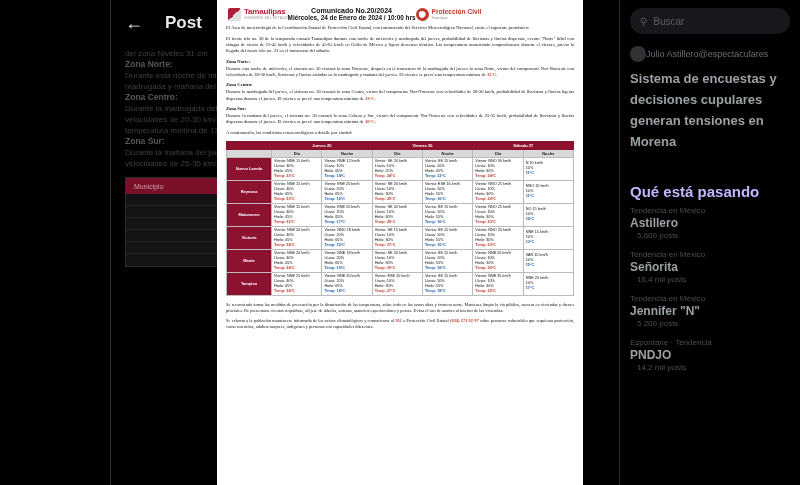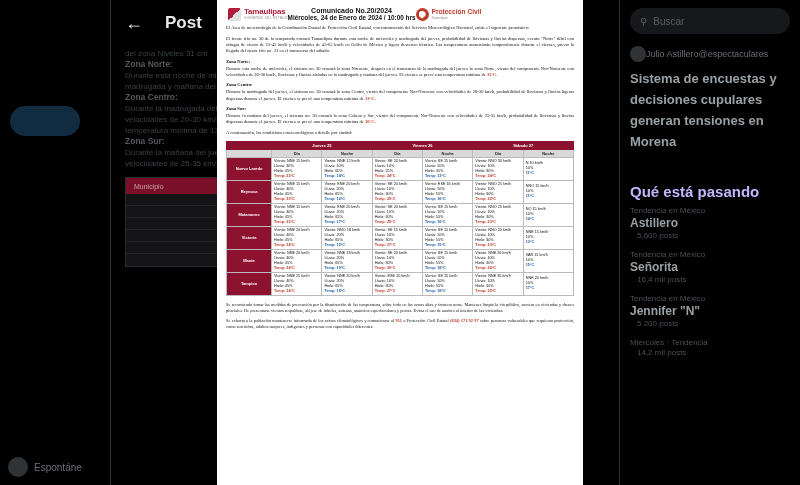--- a/index.html
+++ b/index.html
@@ -177,32 +177,20 @@
   .t-blue { color: #1f5fa8; font-weight: bold; }
 
   .doc-foot { margin-top: 2px; }
   .doc-foot p { font-size: 4.4px; line-height: 6px; }
 </style>
 </head>
 <body>
 
 <div id="app">
 
-  <div class="bg-left">
-    <div class="rail-spacer"></div>
-    <div class="rail-item"></div>
-    <div class="rail-item"></div>
-    <div class="rail-item"></div>
-    <div class="rail-item"></div>
-    <div class="compose-btn"></div>
-    <div class="rail-user">
-      <div class="rail-avatar"></div>
-      <div class="rail-user-name">Espontáne</div>
-    </div>
-  </div>
 
   <div class="bg-center">
     <div class="center-header">
       <div class="back-arrow">←</div>
       <div class="center-title">Post</div>
     </div>
     <div class="bg-text-block">
       <div class="bg-line">del zona Niveles 31 cm</div>
       <div class="bg-line h">Zona Norte:</div>
       <div class="bg-line">Durante esta noche de miércoles, el sistema no. 30 cruzará la zona Noroeste,</div>
@@ -253,21 +241,22 @@
       <div class="trend-cat">Tendencia en México</div>
       <div class="trend-name">Señorita</div>
       <div class="trend-count">16,4 mil posts</div>
     </div>
     <div class="trend">
       <div class="trend-cat">Tendencia en México</div>
       <div class="trend-name">Jennifer "N"</div>
       <div class="trend-count">5 200 posts</div>
     </div>
     <div class="trend">
-      <div class="trend-cat">Miércoles · Tendencia</div>
+      <div class="trend-cat">Espontáne · Tendencia</div>
+      <div class="trend-name">PNDJO</div>
       <div class="trend-count">14,2 mil posts</div>
     </div>
   </div>
 
   <div class="doc">
 
     <div class="doc-header">
       <div class="logo-tam">
         <div class="logo-tam-mark"></div>
         <div class="logo-tam-text">

